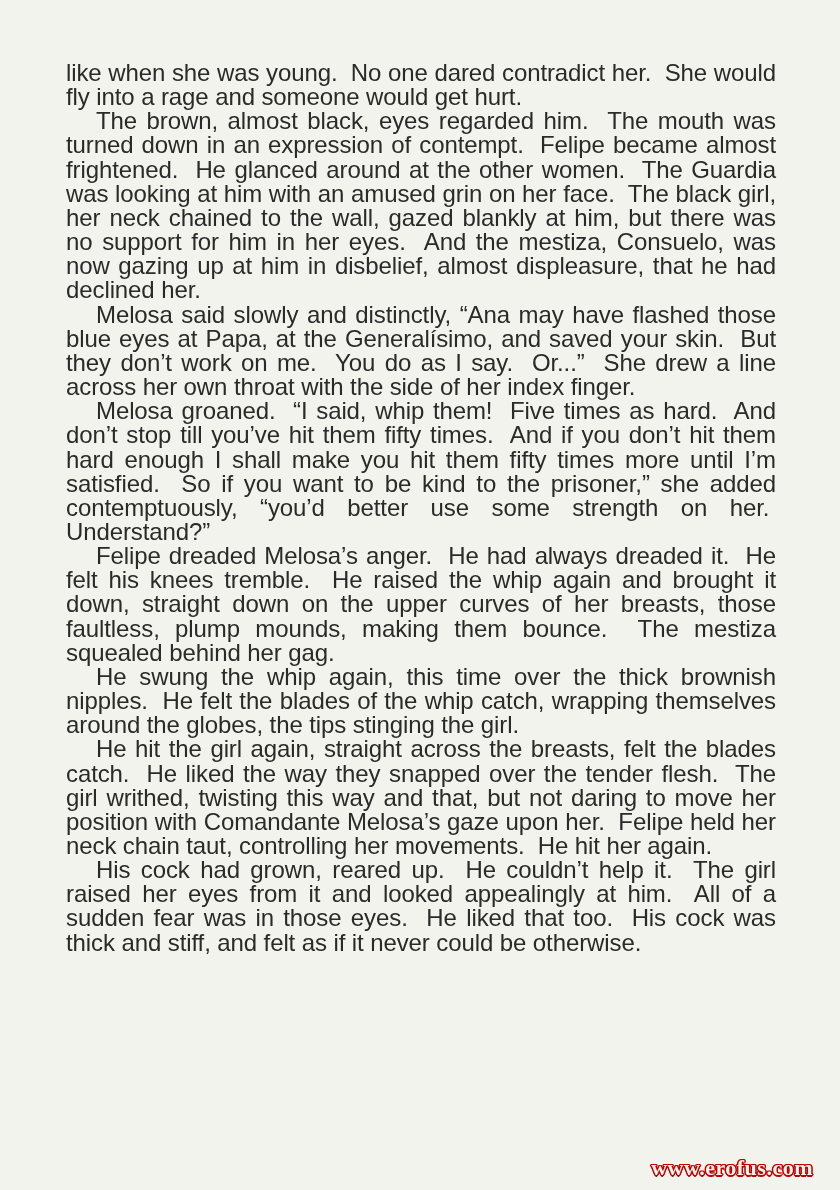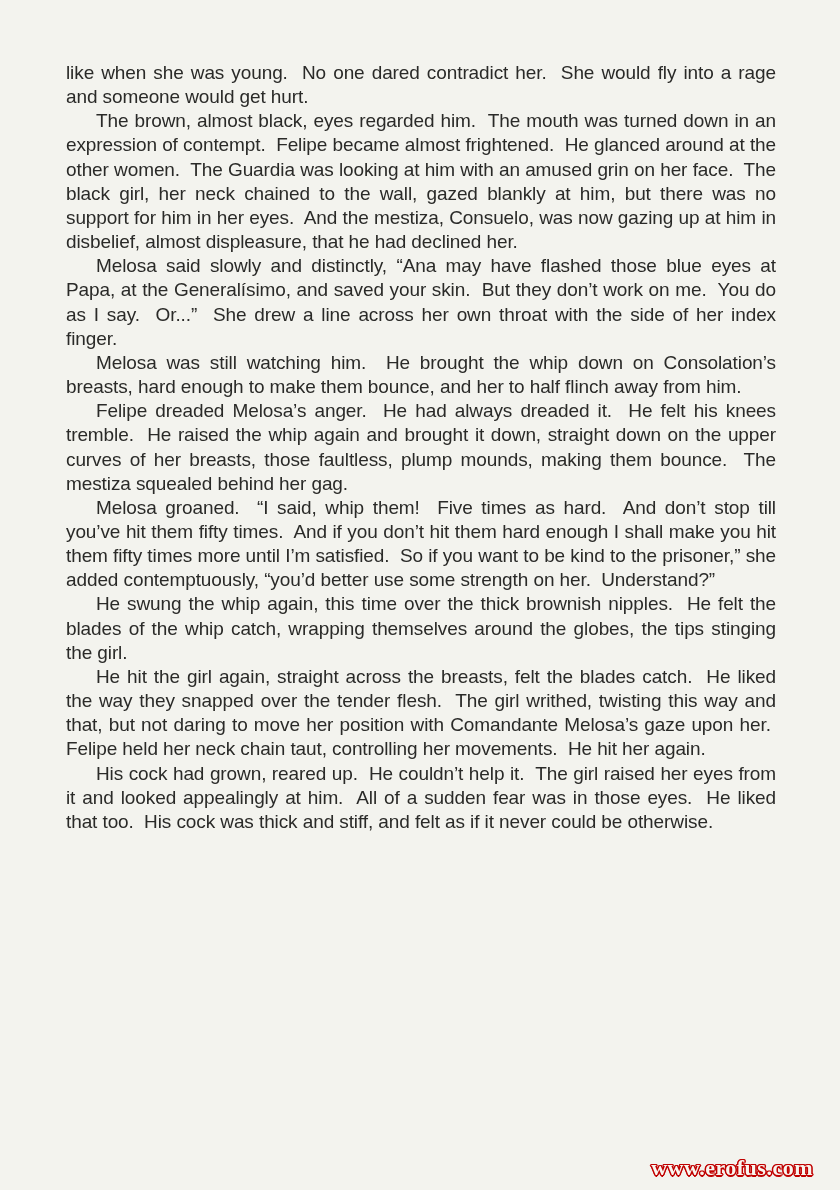--- a/index.html
+++ b/index.html
@@ -12,21 +12,21 @@
     position: relative;
     width: 840px; height: 1190px;
     background: var(--bg, #f3f3ee);
     overflow: hidden;
   }
   .text-block {
     position: absolute;
     left: 66px; top: 61px;
     width: 710px;
     color: var(--fg, #2a2a28);
-    font-size: 19px;
+    font-size: 24px;
     line-height: 24.15px;
     letter-spacing: -0.1px;
     text-align: justify;
   }
   .text-block p {
     margin: 0;
     padding: 0;
     text-indent: 30px;
   }
   .text-block p:first-child { text-indent: 0; }
@@ -51,21 +51,20 @@
   }
 </style>
 </head>
 <body>
 
 <div class="page">
   <div class="text-block">
       <p>like when she was young.&nbsp; No one dared contradict her.&nbsp; She would fly into a rage and someone would get hurt.</p>
       <p>The brown, almost black, eyes regarded him.&nbsp; The mouth was turned down in an expression of contempt.&nbsp; Felipe became almost frightened.&nbsp; He glanced around at the other women.&nbsp; The Guardia was looking at him with an amused grin on her face.&nbsp; The black girl, her neck chained to the wall, gazed blankly at him, but there was no support for him in her eyes.&nbsp; And the mestiza, Consuelo, was now gazing up at him in disbelief, almost displeasure, that he had declined her.</p>
       <p>Melosa said slowly and distinctly, “Ana may have flashed those blue eyes at Papa, at the Generalísimo, and saved your skin.&nbsp; But they don’t work on me.&nbsp; You do as I say.&nbsp; Or...”&nbsp; She drew a line across her own throat with the side of her index finger.</p>
-      <p>Melosa was still watching him.&nbsp; He brought the whip down on Consolation’s breasts, hard enough to make them bounce, and her to half flinch away from him.</p>
+      <p>Melosa groaned.&nbsp; “I said, whip them!&nbsp; Five times as hard.&nbsp; And don’t stop till you’ve hit them fifty times.&nbsp; And if you don’t hit them hard enough I shall make you hit them fifty times more until I’m satisfied.&nbsp; So if you want to be kind to the prisoner,” she added contemptuously, “you’d better use some strength on her.&nbsp; Understand?”</p>
       <p>Felipe dreaded Melosa’s anger.&nbsp; He had always dreaded it.&nbsp; He felt his knees tremble.&nbsp; He raised the whip again and brought it down, straight down on the upper curves of her breasts, those faultless, plump mounds, making them bounce.&nbsp; The mestiza squealed behind her gag.</p>
-      <p>Melosa groaned.&nbsp; “I said, whip them!&nbsp; Five times as hard.&nbsp; And don’t stop till you’ve hit them fifty times.&nbsp; And if you don’t hit them hard enough I shall make you hit them fifty times more until I’m satisfied.&nbsp; So if you want to be kind to the prisoner,” she added contemptuously, “you’d better use some strength on her.&nbsp; Understand?”</p>
       <p>He swung the whip again, this time over the thick brownish nipples.&nbsp; He felt the blades of the whip catch, wrapping themselves around the globes, the tips stinging the girl.</p>
       <p>He hit the girl again, straight across the breasts, felt the blades catch.&nbsp; He liked the way they snapped over the tender flesh.&nbsp; The girl writhed, twisting this way and that, but not daring to move her position with Comandante Melosa’s gaze upon her.&nbsp; Felipe held her neck chain taut, controlling her movements.&nbsp; He hit her again.</p>
       <p>His cock had grown, reared up.&nbsp; He couldn’t help it.&nbsp; The girl raised her eyes from it and looked appealingly at him.&nbsp; All of a sudden fear was in those eyes.&nbsp; He liked that too.&nbsp; His cock was thick and stiff, and felt as if it never could be otherwise.</p>
     </div>
   <div class="watermark">www.erofus.com</div>
 </div>
 
 </body></html>

